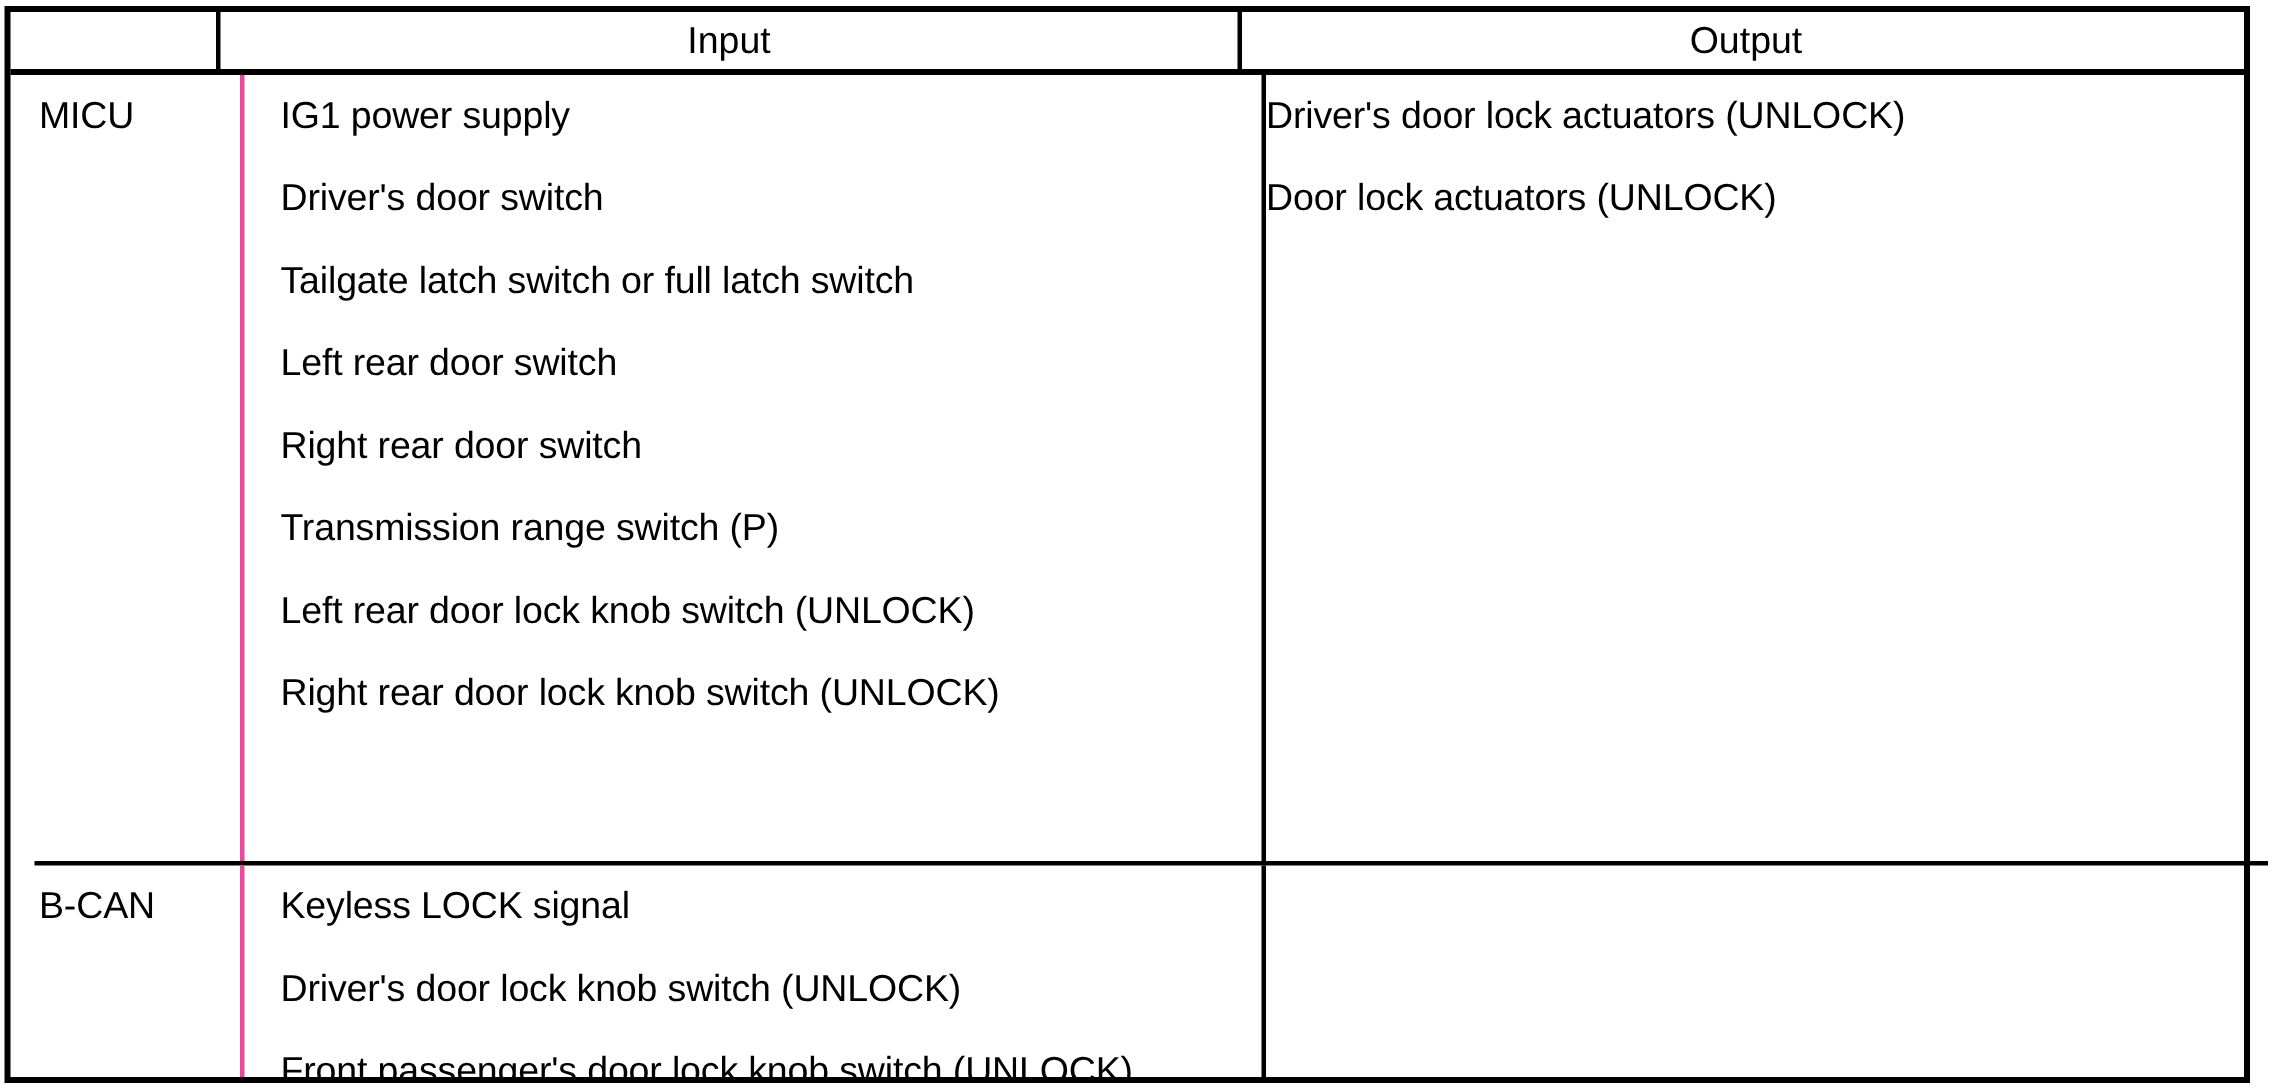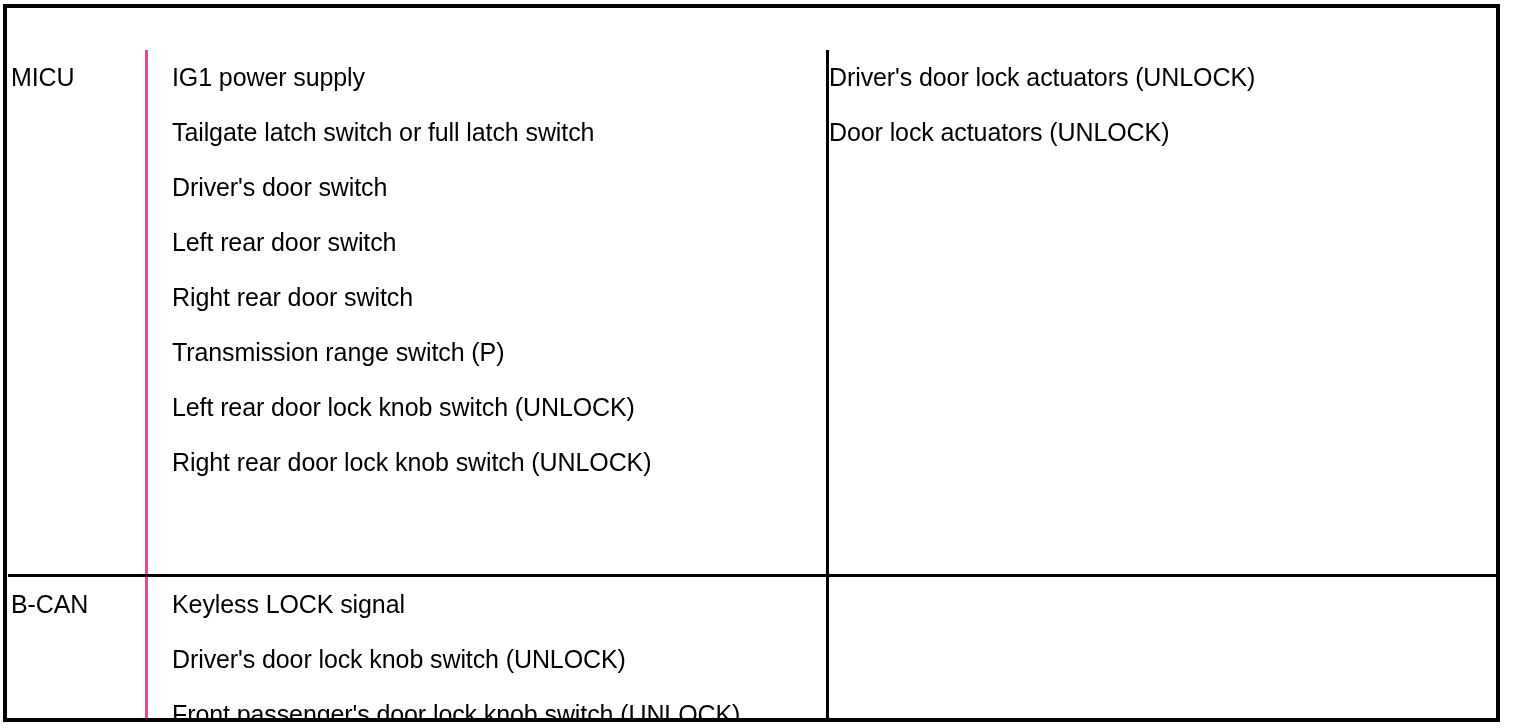--- a/index.html
+++ b/index.html
@@ -65,21 +65,21 @@
   }
   .th-output {
     left: 818px;
     width: 675px;
     border-left: 3px solid #000000;
   }
 
   
   .row {
     position: absolute;
-    left: 1px;
+    left: 16px;
     width: 100%;
     box-sizing: border-box;
   }
   .row-micu {
     top: 42px;
     height: 527px;
     border-bottom: 3px solid #000000;
   }
   .row-bcan {
     top: 569px;
@@ -127,30 +127,35 @@
     list-style: none;
   }
 </style>
 </head>
 <body>
 
 <div id="page">
 
   <div class="spec-table">
 
+    <div class="thead">
+      <div class="th-cell th-module"></div>
+      <div class="th-cell th-input">Input</div>
+      <div class="th-cell th-output">Output</div>
+    </div>
 
     <div class="row row-micu">
       <div class="cell cell-module">
         <div class="line">MICU</div>
       </div>
       <div class="cell cell-input">
         <ul class="list">
           <li class="line">IG1 power supply</li>
+          <li class="line">Driver's door switch</li>
           <li class="line">Tailgate latch switch or full latch switch</li>
-          <li class="line">Driver's door switch</li>
           <li class="line">Left rear door switch</li>
           <li class="line">Right rear door switch</li>
           <li class="line">Transmission range switch (P)</li>
           <li class="line">Left rear door lock knob switch (UNLOCK)</li>
           <li class="line">Right rear door lock knob switch (UNLOCK)</li>
         </ul>
       </div>
       <div class="cell cell-output">
         <ul class="list">
           <li class="line">Driver's door lock actuators (UNLOCK)</li>

